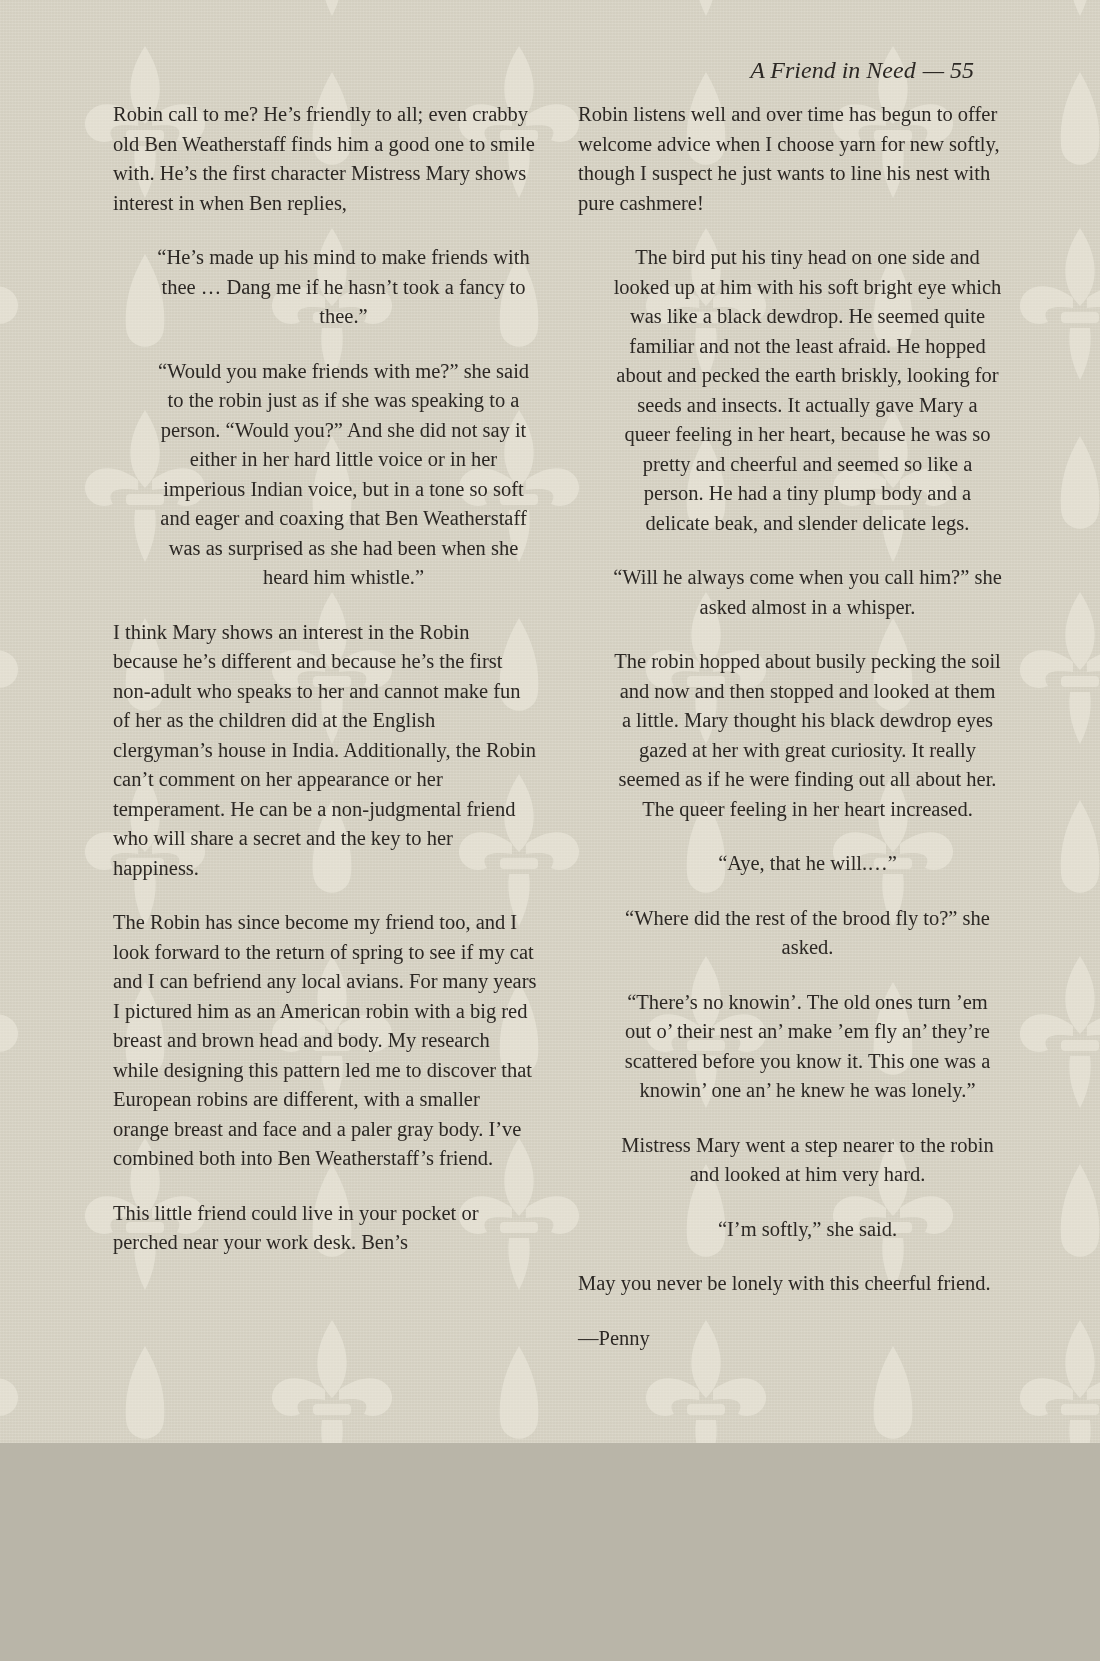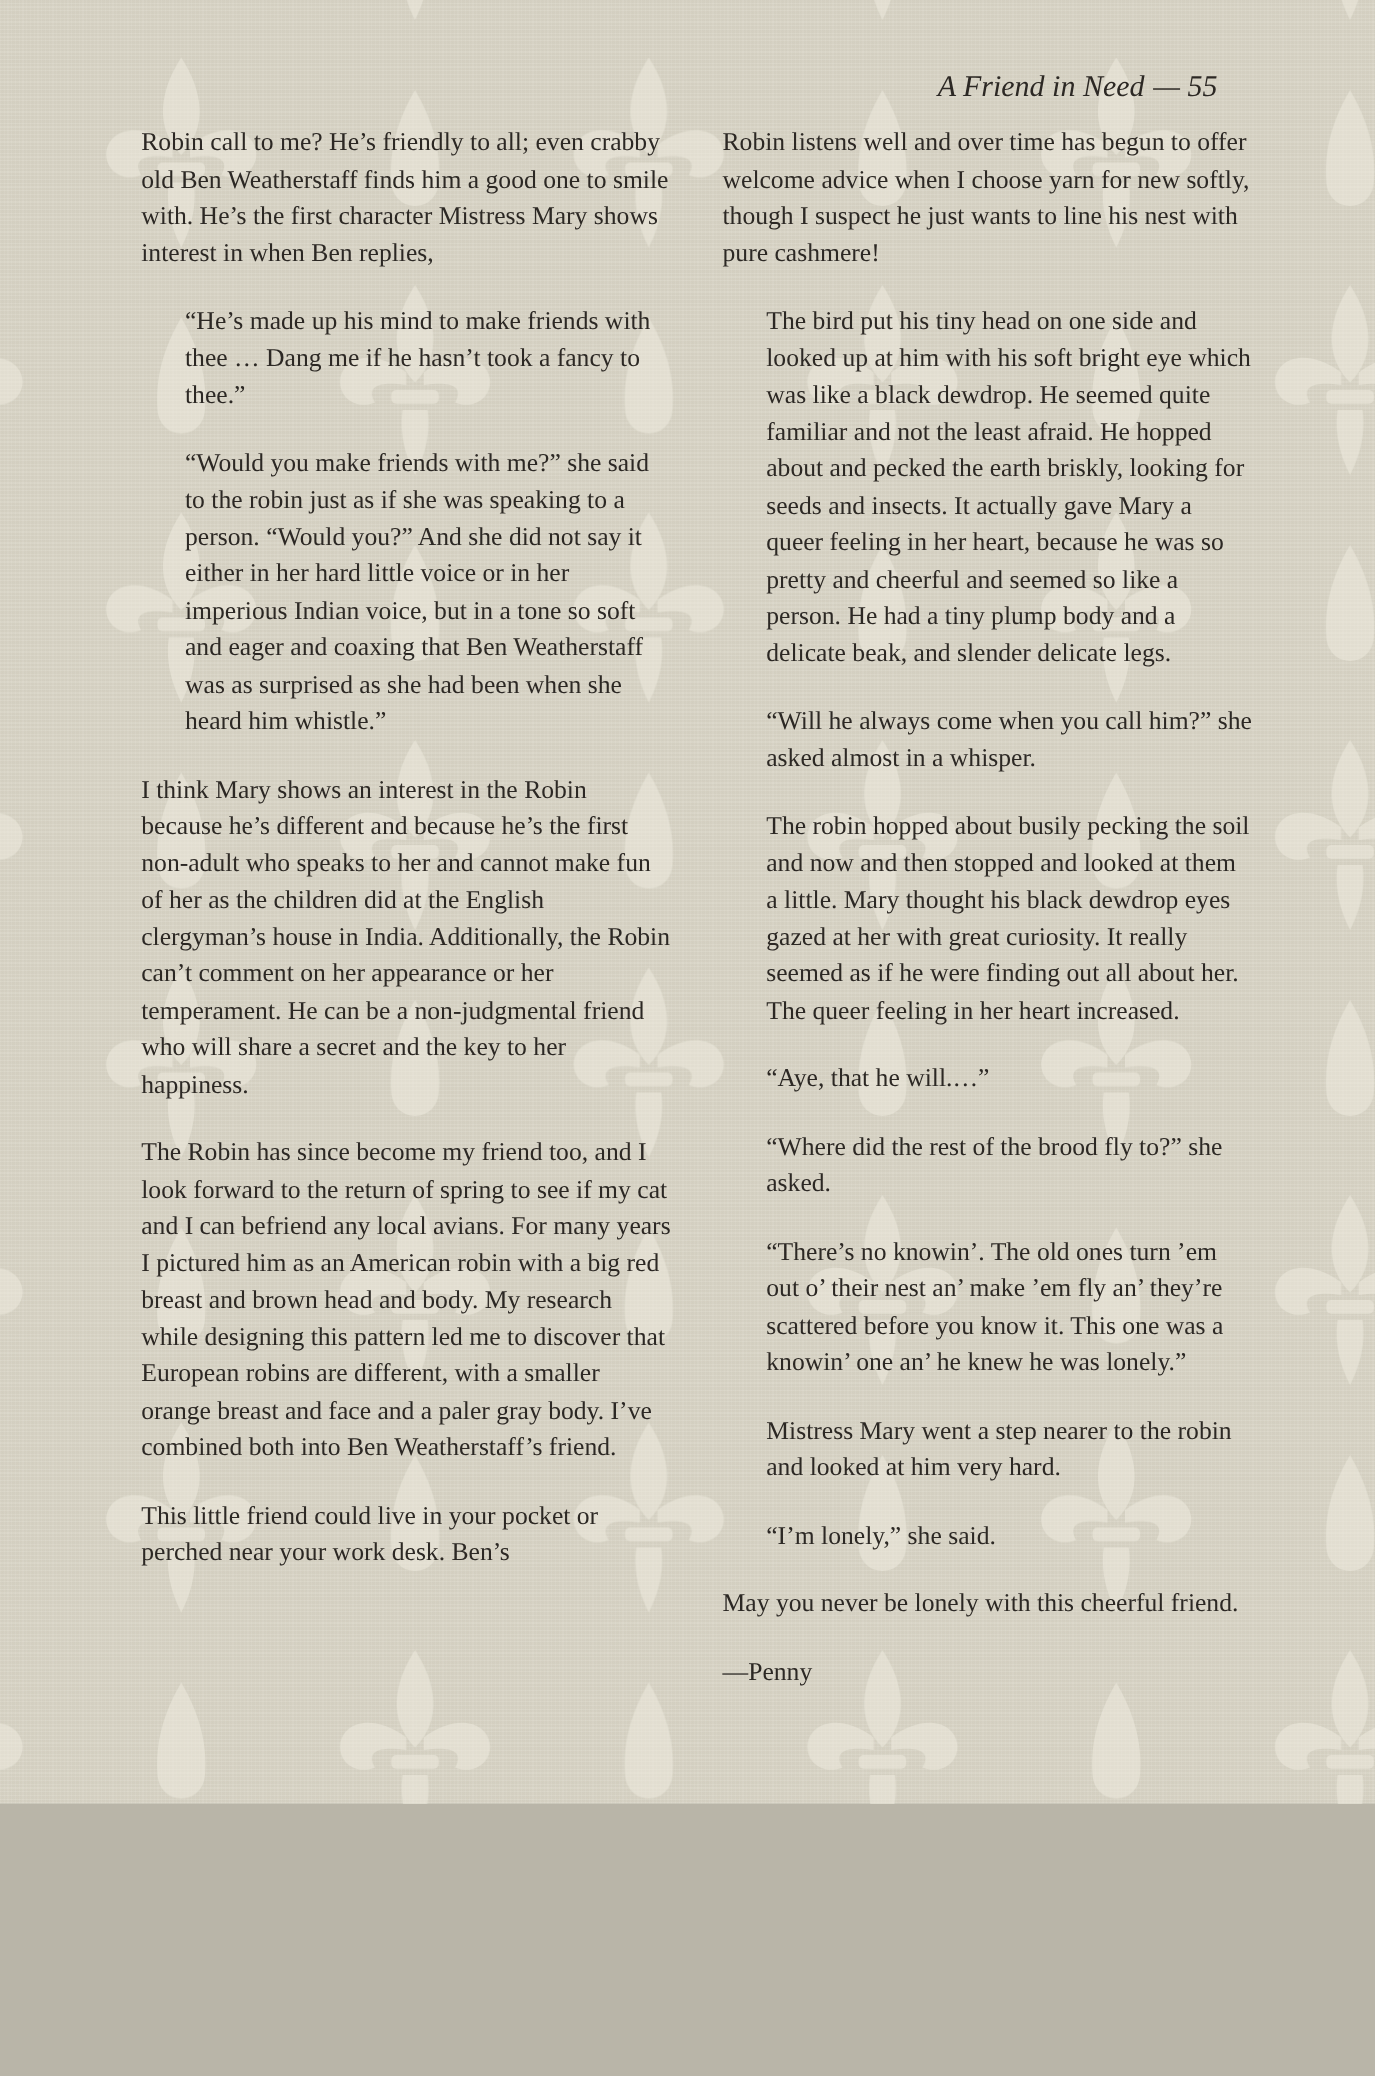--- a/index.html
+++ b/index.html
@@ -24,21 +24,21 @@
   }
   .running-header .dash{margin:0 6px 0 7px;}
   .column{position:absolute;top:100px;}
   .column-left{left:113px;width:426px;}
   .column-right{left:578px;width:424px;}
   .column p{
     margin:0 0 25px 0;
     font-size:20.5px;line-height:29.5px;
     text-align:left;
   }
-  .column p.quote{margin-left:35px;}
+  .column p.quote{margin-left:35px;text-align:center;}
   .column p.signature{
     text-align:left;margin-top:18px;margin-bottom:0;
   }
   .toc-button{
     position:absolute;left:951px;top:1565px;
     width:45px;height:45px;border-radius:50%;
     background:#c6c5c2;border:1px solid #8f8e8a;
     box-sizing:border-box;
     display:flex;align-items:center;justify-content:center;
     font-family:"Liberation Serif","DejaVu Serif",serif;
@@ -191,21 +191,21 @@
 
   <div class="column column-right">
     <p>Robin listens well and over time has begun to offer welcome advice when I choose yarn for new softly, though I suspect he just wants to line his nest with pure cashmere!</p>
     <p class="quote">The bird put his tiny head on one side and looked up at him with his soft bright eye which was like a black dewdrop. He seemed quite familiar and not the least afraid. He hopped about and pecked the earth briskly, looking for seeds and insects. It actually gave Mary a queer feeling in her heart, because he was so pretty and cheerful and seemed so like a person. He had a tiny plump body and a delicate beak, and slender delicate legs.</p>
     <p class="quote">“Will he always come when you call him?” she asked almost in a whisper.</p>
     <p class="quote">The robin hopped about busily pecking the soil and now and then stopped and looked at them a little. Mary thought his black dewdrop eyes gazed at her with great curiosity. It really seemed as if he were finding out all about her. The queer feeling in her heart increased.</p>
     <p class="quote">“Aye, that he will.…”</p>
     <p class="quote">“Where did the rest of the brood fly to?” she asked.</p>
     <p class="quote">“There’s no knowin’. The old ones turn ’em out o’ their nest an’ make ’em fly an’ they’re scattered before you know it. This one was a knowin’ one an’ he knew he was lonely.”</p>
     <p class="quote">Mistress Mary went a step nearer to the robin and looked at him very hard.</p>
-    <p class="quote">“I’m lonely,” she said.</p>
+    <p class="quote">“I’m softly,” she said.</p>
     <p>May you never be lonely with this cheerful friend.</p>
     <p class="signature">—Penny</p>
   </div>
 
   <div class="toc-button">
     <span>TOC</span>
   </div>
 
 </div>
 

